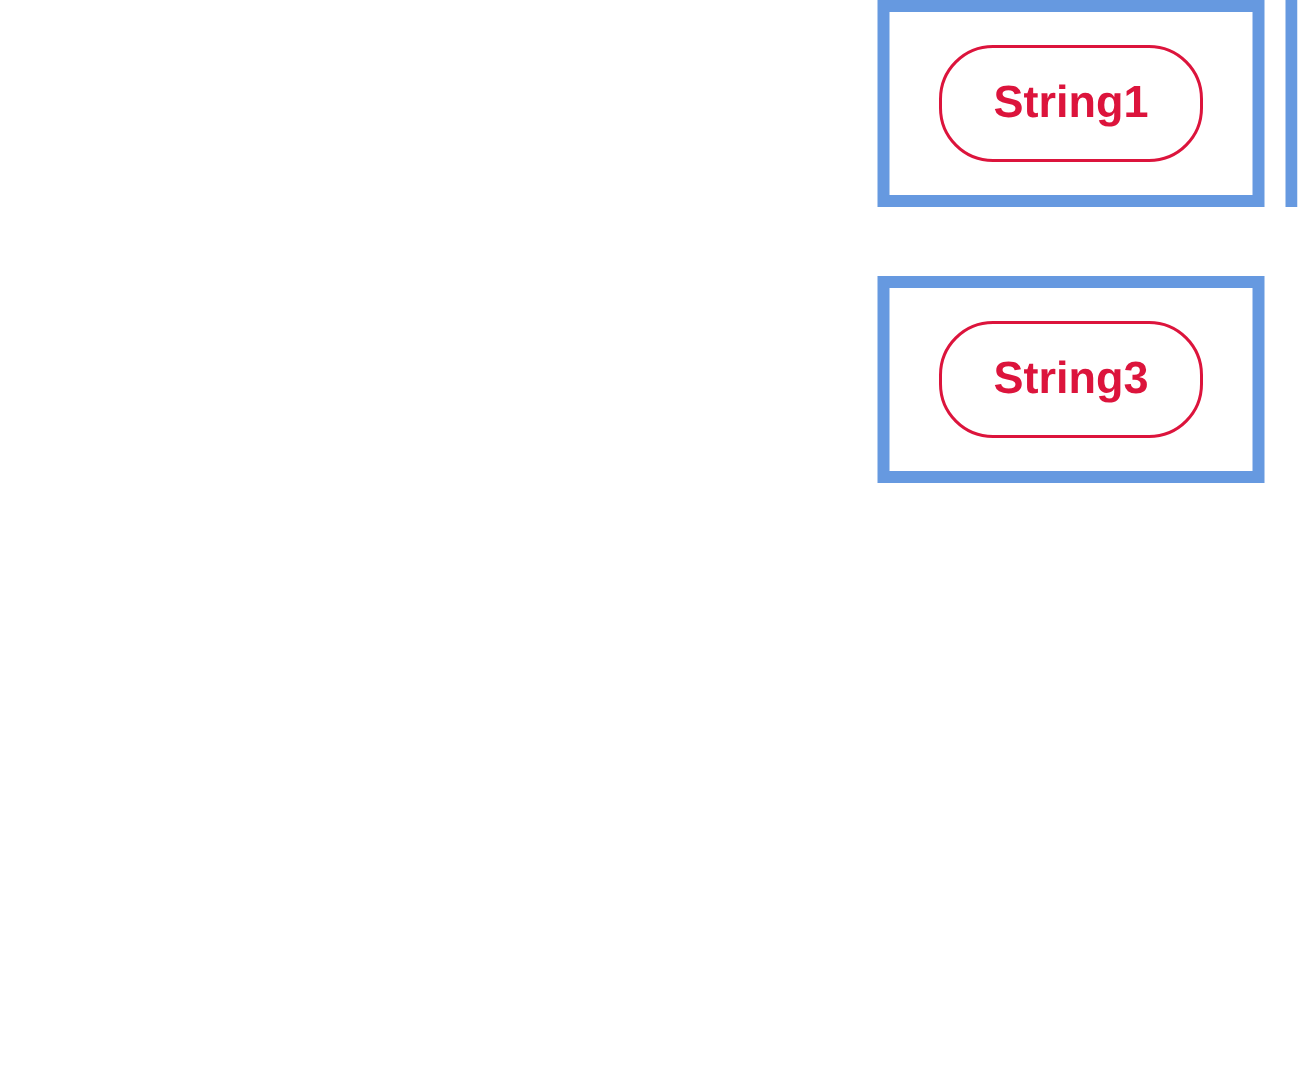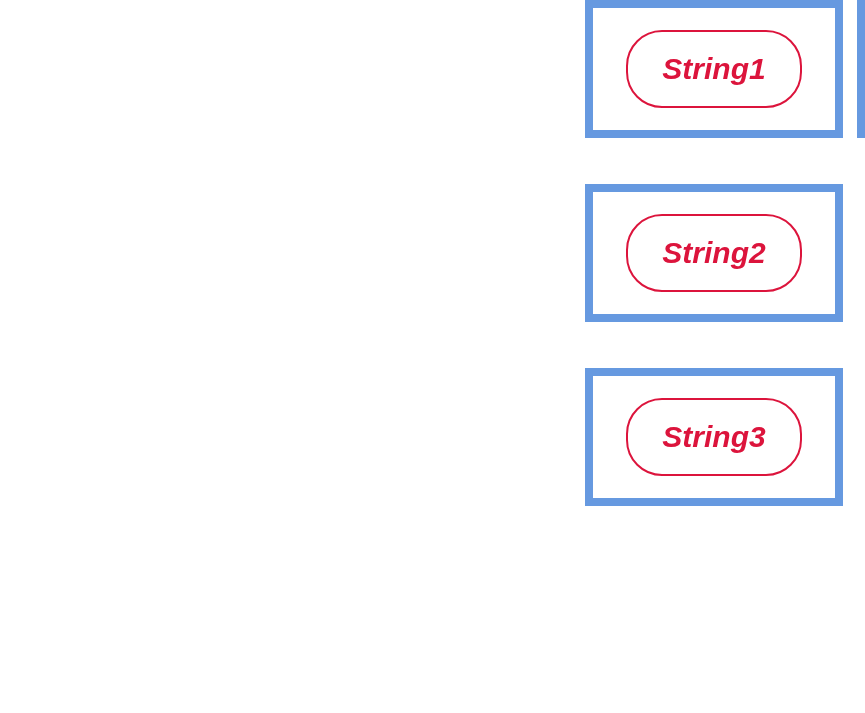--- a/index.html
+++ b/index.html
@@ -1,19 +1,18 @@
 <!DOCTYPE html>
 <html><head>
   <meta charset="utf-8">
   <style>
     * {
       margin: 0;
       padding: 0;
       box-sizing: border-box;
-      font-style: italic;
     }
     body {
       width: 865px;
       height: 713px;
       background: #ffffff;
       position: relative;
       font-family: -apple-system, BlinkMacSystemFont, "Segoe UI", Helvetica, Arial, sans-serif;
     }
     .container {
       position: absolute;
@@ -58,23 +57,18 @@
 <body>
 
 <div class="container">
   <div class="box">
     <div class="pill">
       <span class="pill-text">String1</span>
     </div>
   </div>
   <div class="box">
     <div class="pill">
-      <span class="pill-text">String2</span>
-    </div>
-  </div>
-  <div class="box">
-    <div class="pill">
       <span class="pill-text">String3</span>
     </div>
   </div>
 </div>
 
 <div class="side-bar"></div>
 
 </body></html>

